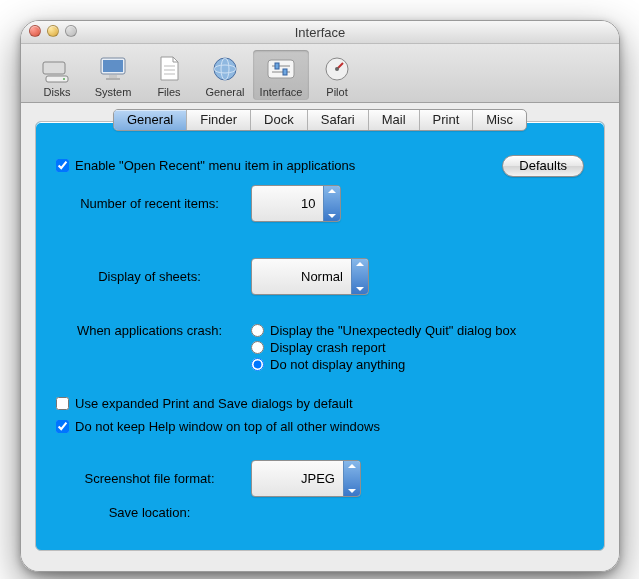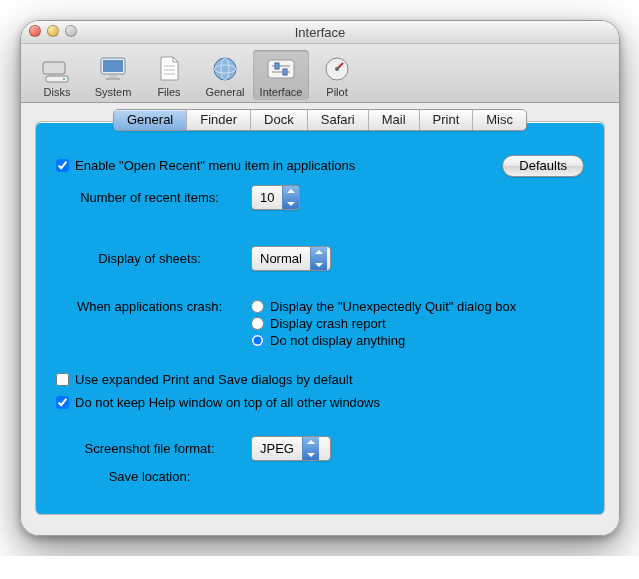--- a/index.html
+++ b/index.html
@@ -141,23 +141,24 @@
     border-radius: 12px;
     box-shadow: 0 1px 1px rgba(0,0,0,0.15), inset 0 1px 0 #fff;
   }
   
   .popup {
     display:inline-flex;
     align-items:center;
     background: linear-gradient(#fbfbfb,#e5e5e5);
     border:1px solid #8f8f8f;
     border-radius: 4px;
-    height: 25px;
+    height: 37px;
     box-shadow: 0 1px 1px rgba(0,0,0,0.1);
     overflow:hidden;
+    padding-left:41px;
   }
   .popup .ptext {
     padding: 0 8px;
     font-size: 13px;
     line-height: 19px;
   }
   .popup .pend {
     width: 17px;
     height: 100%;
     background: linear-gradient(#86b8ea,#3a77c8);

